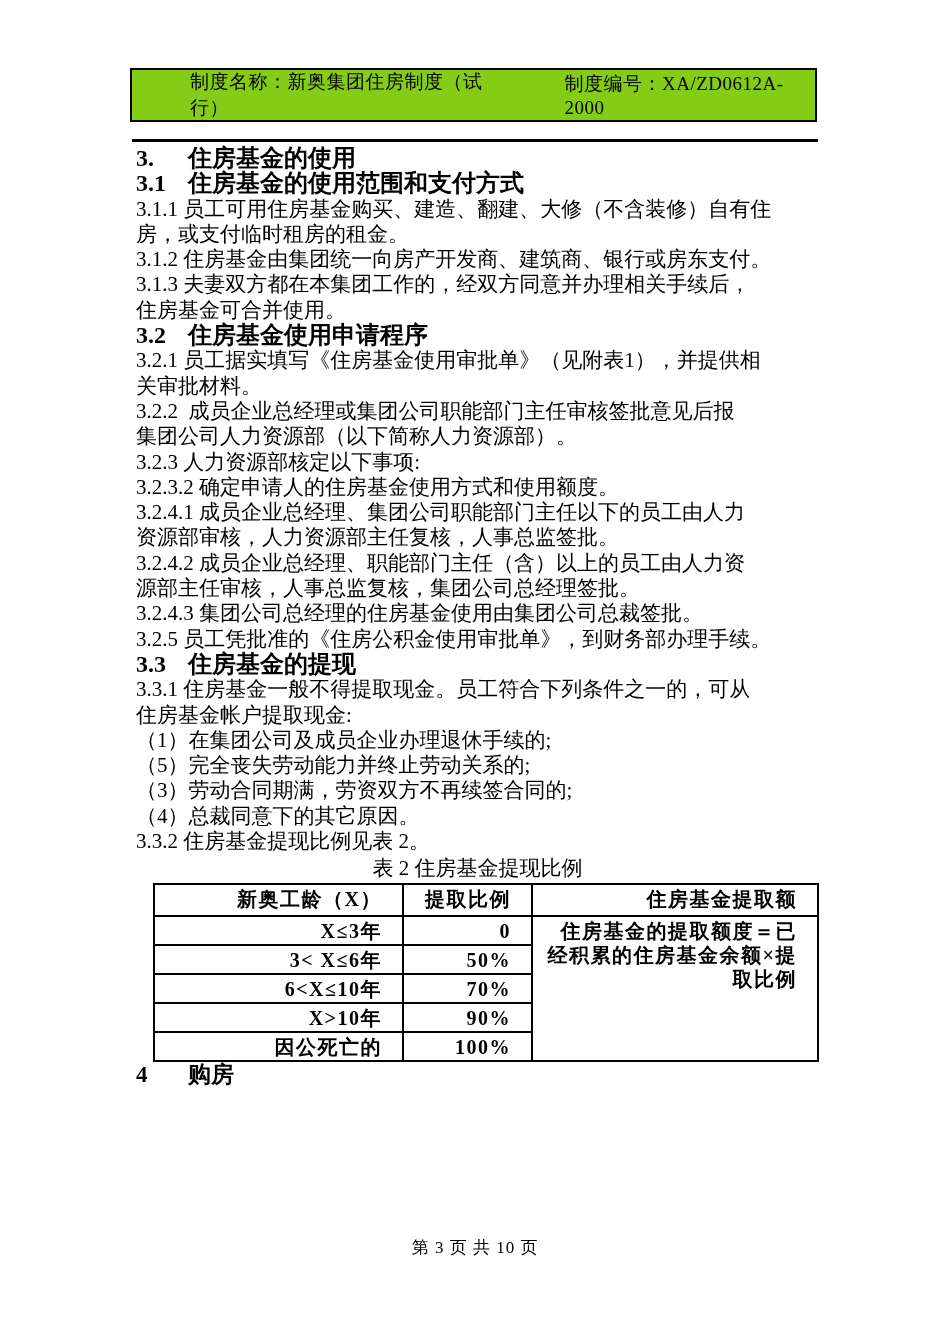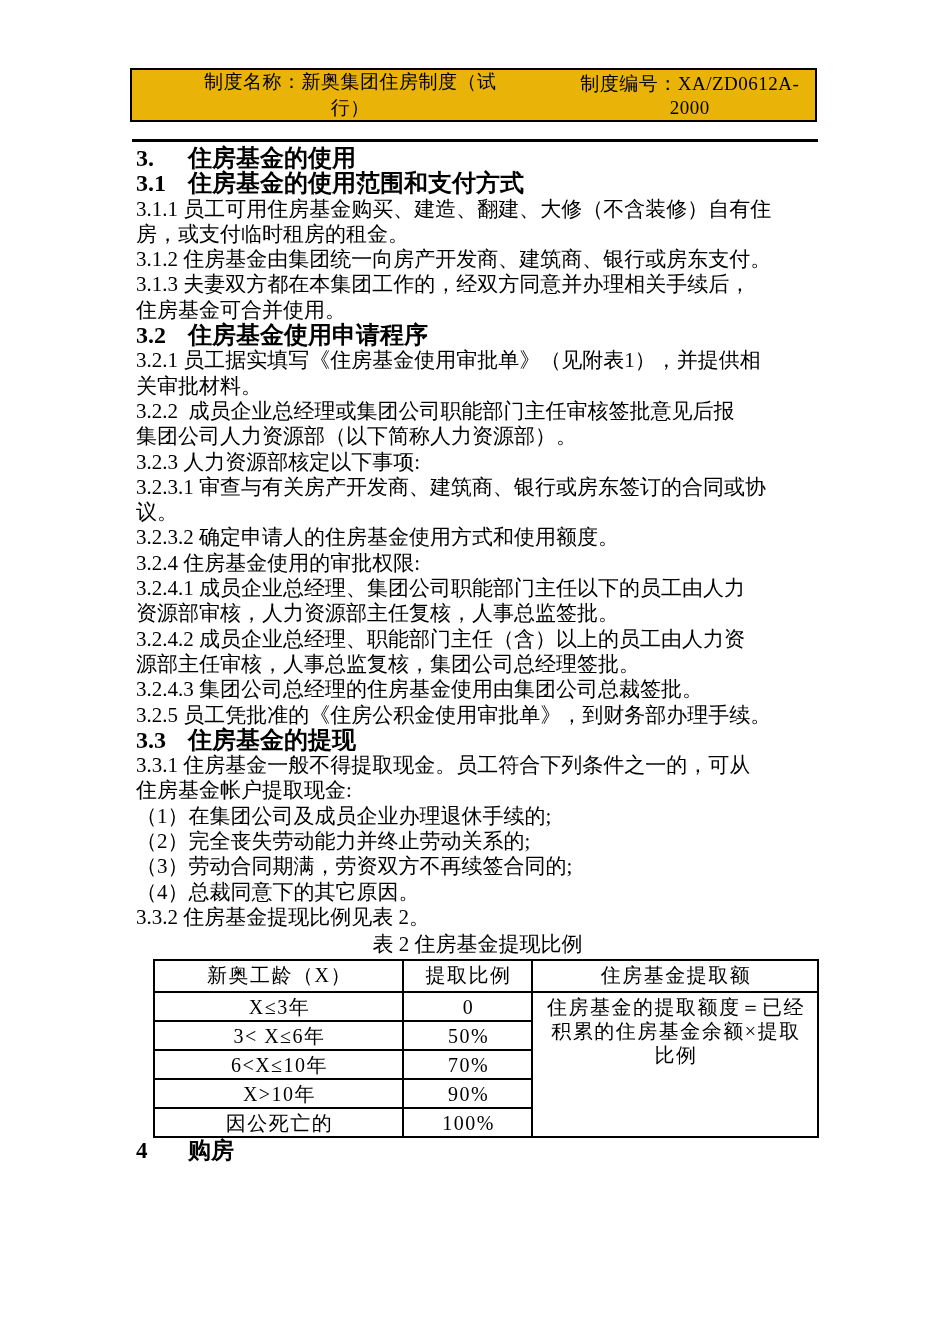--- a/index.html
+++ b/index.html
@@ -5,21 +5,21 @@
   html,body { margin:0; padding:0; background:#fff; }
   .page {
     position:relative; width:950px; height:1344px; background:#ffffff;
     font-family:"Liberation Serif","DejaVu Serif",serif; color:#000;
     overflow:hidden;
   }
   
   .header-box {
     position:absolute; left:130px; top:68px; width:683px; height:50px;
     border:2px solid #000; display:flex; align-items:center;
-    font-size:19px; letter-spacing:0.5px; background:#eab308;text-align:center;
+    font-size:19px; letter-spacing:0.5px; background:#84cc16;
   }
   .header-box .hname { margin-left:58px; }
   .header-box .hcode { margin-left:54px; }
   .header-rule {
     position:absolute; left:132px; top:139px; width:686px; height:3px;
     background:#000;
   }
   
   .content {
     position:absolute; left:136px; top:146px; width:683px;
@@ -32,22 +32,22 @@
   .indent { padding-left:52px; }
   
   .tbl-caption {
     text-align:center; font-size:21px; line-height:25px; margin-top:2px;
   }
   table.ratio {
     border-collapse:collapse; table-layout:fixed; width:664px;
     margin:2px 0 0 17px; font-size:20px;
   }
   table.ratio th, table.ratio td {
-    border:2px solid #000; font-weight:normal; text-align:center;
-    vertical-align:top; padding:2px 8px 1px 10px; line-height:24px;
+    border:2px solid #000; font-weight:bold; text-align:right;
+    vertical-align:top; padding:2px 20px 1px 10px; line-height:24px;
     letter-spacing:1.5px; overflow:hidden;
   }
   table.ratio tr.hrow th { height:27px; }
   table.ratio tr.drow td { height:23px; }
   td.note { line-height:28px; padding-top:3px; text-align:justify; }
   td.ratio-val { letter-spacing:2px; }
   .p333 { margin-top:3px; }
   .sec4 { margin-top:19px; font-size:23px; }
   .sec4 .hnum { width:52px; display:inline-block; }
   
@@ -78,36 +78,33 @@
     <p class="para">3.1.2 住房基金由集团统一向房产开发商、建筑商、银行或房东支付。</p>
     <p class="para">3.1.3 夫妻双方都在本集团工作的，经双方同意并办理相关手续后，
 住房基金可合并使用。</p>
 
     <h3 class="hd"><span class="hnum">3.2</span><span>住房基金使用申请程序</span></h3>
     <p class="para">3.2.1 员工据实填写《住房基金使用审批单》（见附表1），并提供相
 关审批材料。</p>
     <p class="para">3.2.2  成员企业总经理或集团公司职能部门主任审核签批意见后报
 集团公司人力资源部（以下简称人力资源部）。</p>
     <p class="para">3.2.3 人力资源部核定以下事项:</p>
-    <p class="para">3.2.3.1 审查与有关房产开发商、建筑商、银行或房东签订的合同或协
-议。</p>
     <p class="para">3.2.3.2 确定申请人的住房基金使用方式和使用额度。</p>
-    <p class="para">3.2.4 住房基金使用的审批权限:</p>
     <p class="para">3.2.4.1 成员企业总经理、集团公司职能部门主任以下的员工由人力
 资源部审核，人力资源部主任复核，人事总监签批。</p>
     <p class="para">3.2.4.2 成员企业总经理、职能部门主任（含）以上的员工由人力资
 源部主任审核，人事总监复核，集团公司总经理签批。</p>
     <p class="para">3.2.4.3 集团公司总经理的住房基金使用由集团公司总裁签批。</p>
     <p class="para">3.2.5 员工凭批准的《住房公积金使用审批单》，到财务部办理手续。</p>
 
     <h3 class="hd"><span class="hnum">3.3</span><span>住房基金的提现</span></h3>
     <p class="para">3.3.1 住房基金一般不得提取现金。员工符合下列条件之一的，可从
 住房基金帐户提取现金:</p>
     <p class="para indent">（1）在集团公司及成员企业办理退休手续的;</p>
-    <p class="para indent">（2）完全丧失劳动能力并终止劳动关系的;</p>
+    <p class="para indent">（5）完全丧失劳动能力并终止劳动关系的;</p>
     <p class="para indent">（3）劳动合同期满，劳资双方不再续签合同的;</p>
     <p class="para indent">（4）总裁同意下的其它原因。</p>
     <p class="para">3.3.2 住房基金提现比例见表 2。</p>
 
     <div class="tbl-caption">表 2 住房基金提现比例</div>
 
     <table class="ratio">
       <colgroup>
         <col style="width:249px">
           <col style="width:129px">
@@ -141,14 +138,15 @@
           <td class="ratio-val">100%</td>
         </tr>
       </tbody>
     </table>
 
 
     <h2 class="hd sec4"><span class="hnum">4</span><span>购房</span></h2>
 
   </div>
 
+  <div class="footer">第 3 页 共 10 页</div>
 
 </div>
 
 </body></html>

